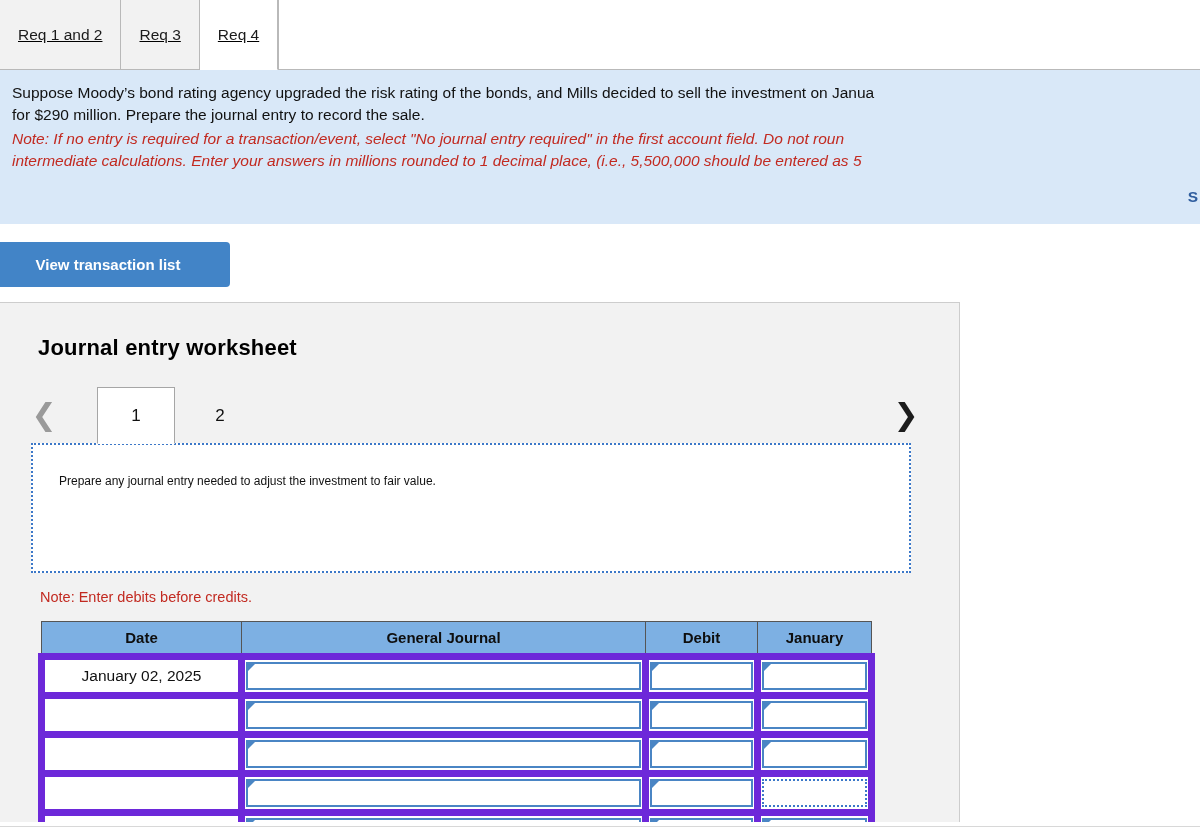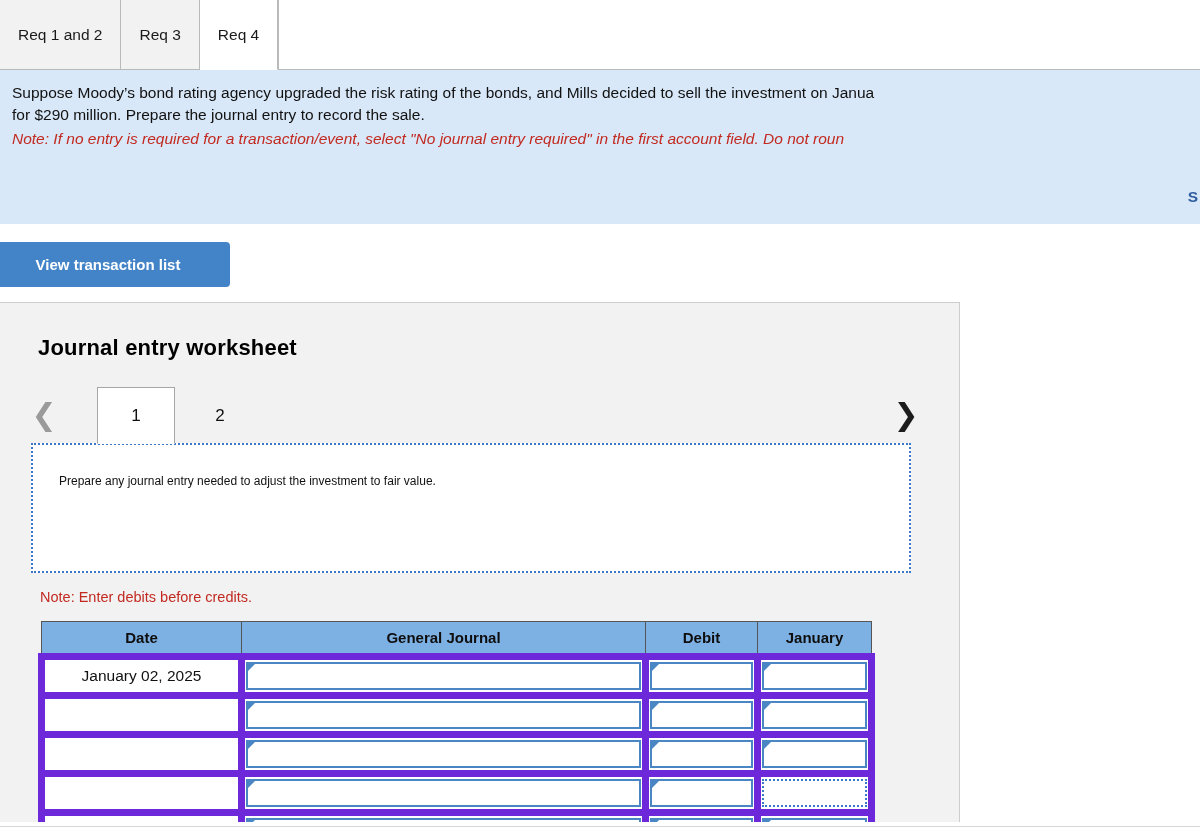--- a/index.html
+++ b/index.html
@@ -9,21 +9,21 @@
     background: #ffffff;
     font-family: "Liberation Sans", sans-serif;
     overflow: hidden;
   }
 
   
   #tab-bar {
     position: absolute; left: 0; top: 0;
     width: 1200px; height: 70px;
     background: #ffffff;
-    display: flex; align-items: stretch;
+    display: flex; align-items: stretch; text-decoration: underline;
   }
   .tab {
     height: 70px;
     display: flex; align-items: center; justify-content: center;
     font-size: 15.5px; color: #1a1a1a;
     background: #f2f2f2;
     border-right: 1px solid #b9b9b9;
     border-bottom: 1px solid #b9b9b9;
     padding: 0 18px;
     cursor: pointer;
@@ -237,20 +237,21 @@
   <div id="tab-filler"></div>
 </div>
 
 <div id="info-banner">
   <div id="banner-main">
     <span>Suppose Moody’s bond rating agency upgraded the risk rating of the bonds, and Mills decided to sell the investment on Janua</span><br>
     <span>for $290 million. Prepare the journal entry to record the sale.</span>
   </div>
   <div id="banner-note">
     <span class="nl">Note: If no entry is required for a transaction/event, select "No journal entry required" in the first account field. Do not roun</span>
+    <span class="nl">intermediate calculations. Enter your answers in millions rounded to 1 decimal place, (i.e., 5,500,000 should be entered as 5</span>
   </div>
   <div id="show-link">S</div>
 </div>
 
 <div id="view-transaction-list">View transaction list</div>
 
 <div id="worksheet-panel">
 
   <div id="worksheet-title">Journal entry worksheet</div>
 

